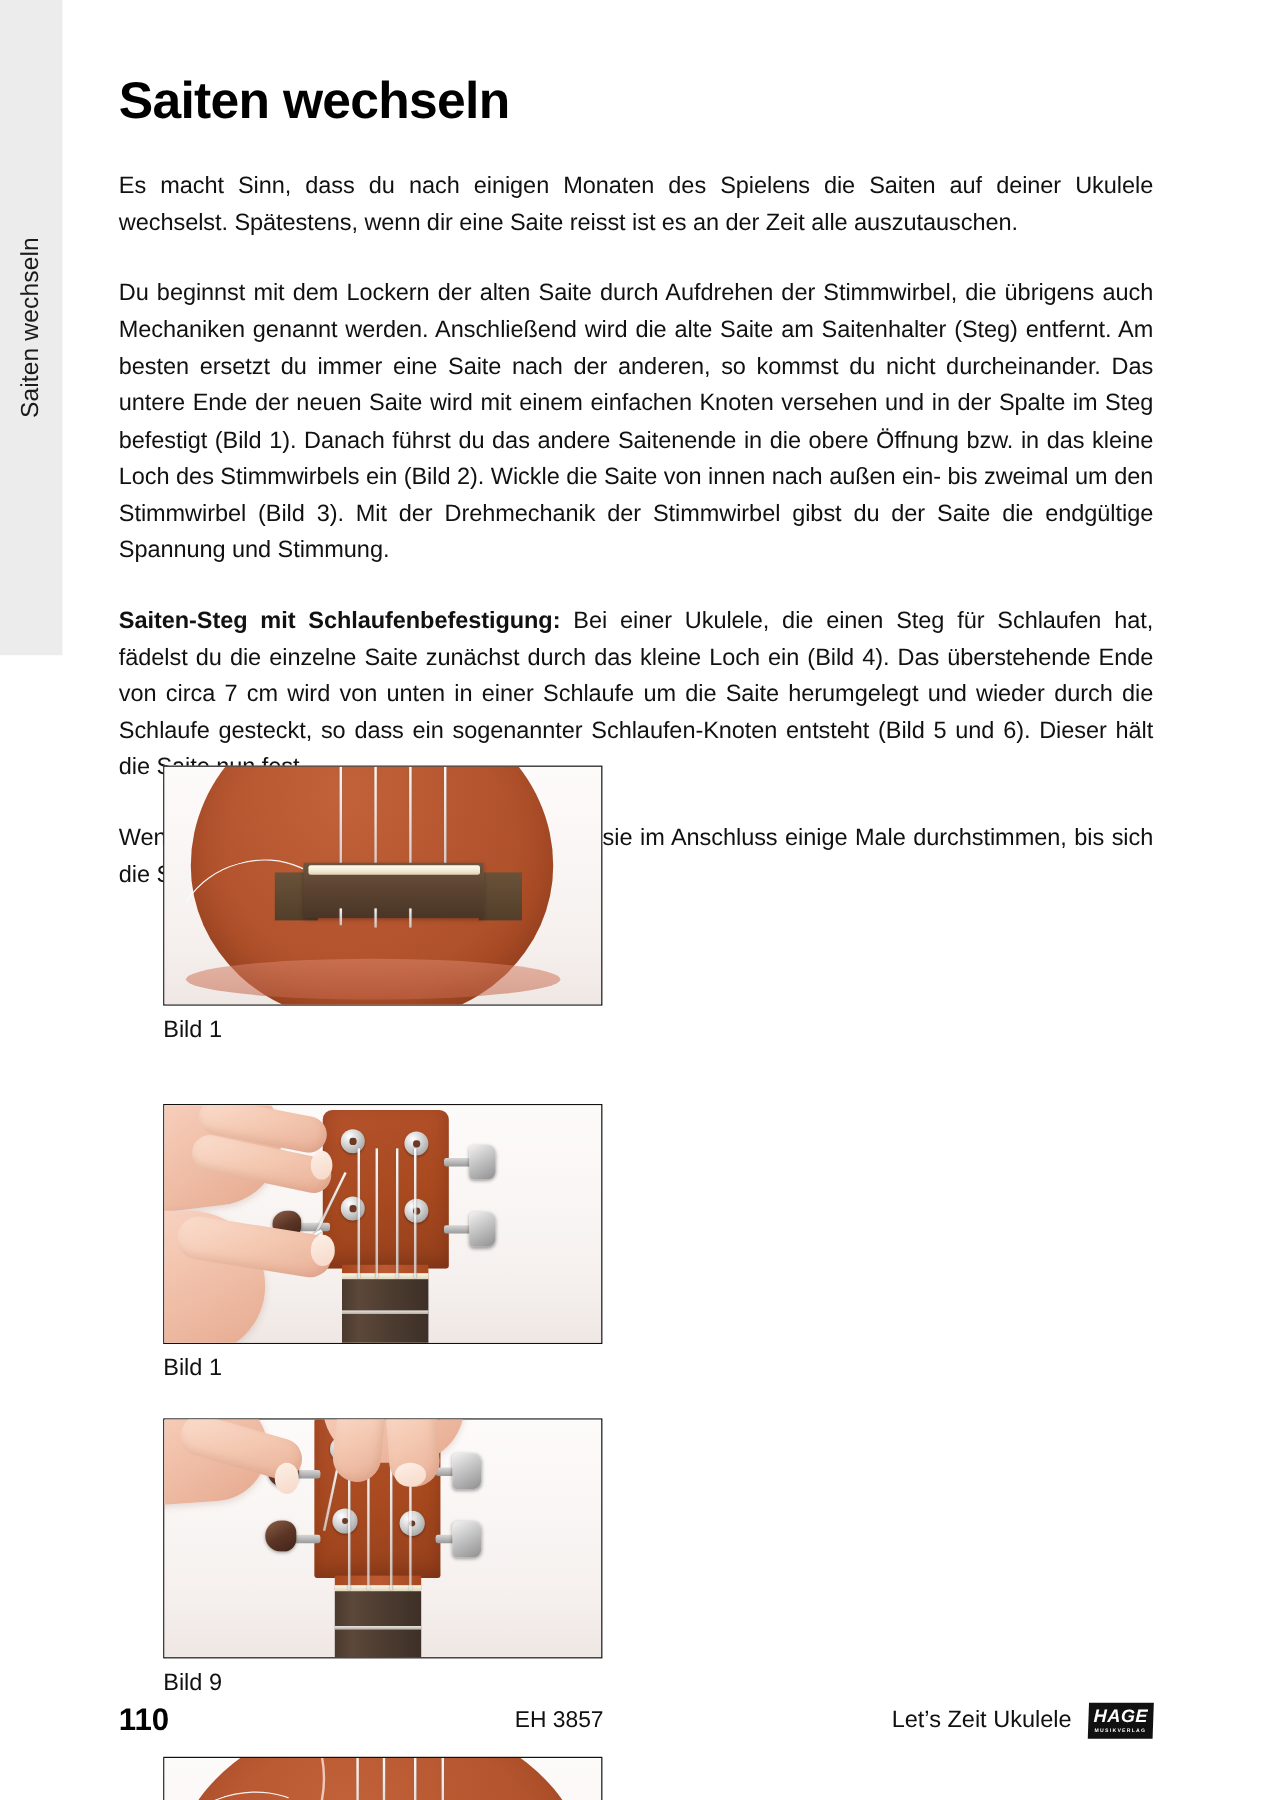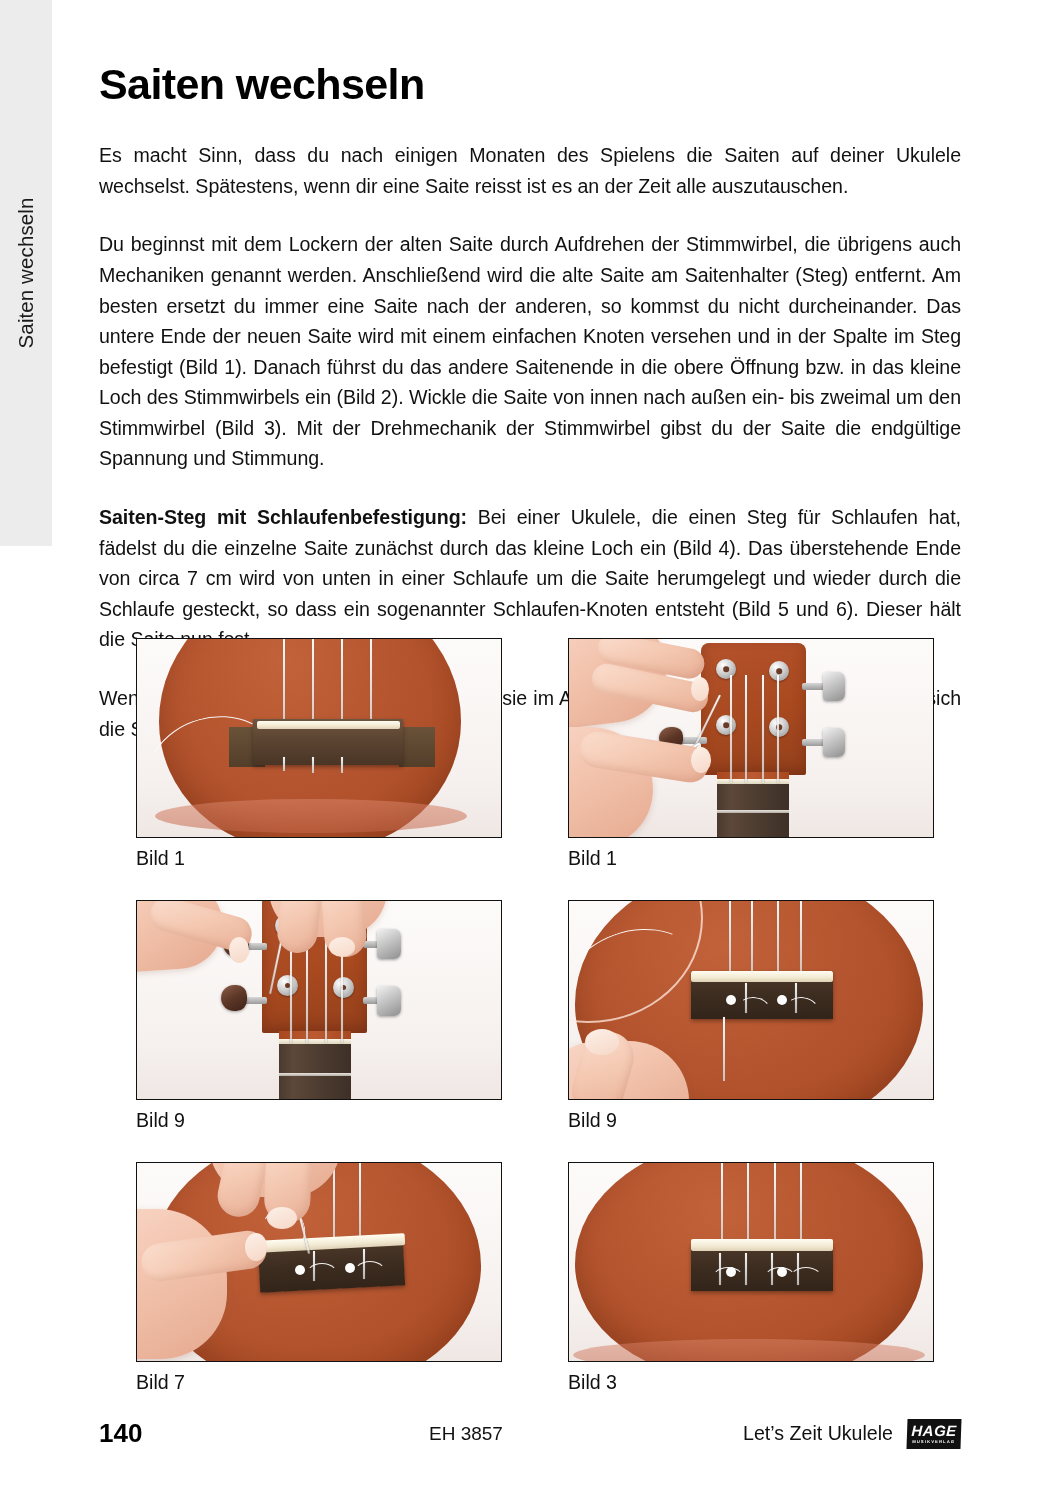--- a/index.html
+++ b/index.html
@@ -55,21 +55,21 @@
   }
   p.para.first { margin-top: 33px; }
   p.para b { font-weight: bold; }
 
   
   .figures {
     position: absolute;
     left: 136px; top: 638px;
     width: 782px;
   }
-  .fig-row { display: flex; gap: 66px; margin-bottom: 30px; }
+  .fig-row { display: flex; gap: 50px; margin-bottom: 30px; flex-direction: column; }
   .figure { width: 366px; }
   .photo {
     width: 366px; height: 200px;
     border: 1px solid #111;
     position: relative;
     overflow: hidden;
     background: #f7f4f2;
   }
   .caption {
     font-size: 19.6px;
@@ -497,21 +497,21 @@
           <div class="loose-string" style="left:142px; top:104px; width:34px; height:28px;"></div>
           <div class="loose-string" style="left:194px; top:104px; width:34px; height:28px;"></div>
           <div class="loose-string" style="left:220px; top:104px; width:34px; height:26px;"></div>
         </div>
         <div class="caption">Bild 3</div>
       </div>
     </div>
   </div>
 
   <div class="footer">
-    <div class="footer-page">140</div>
+    <div class="footer-page">110</div>
     <div class="footer-code">EH 3857</div>
     <div class="footer-right">
       <span class="footer-title">Let’s Zeit Ukulele</span>
       <span class="logo">
         <span class="logo-main">HAGE</span>
         <span class="logo-sub">MUSIKVERLAG</span>
       </span>
     </div>
   </div>
 

